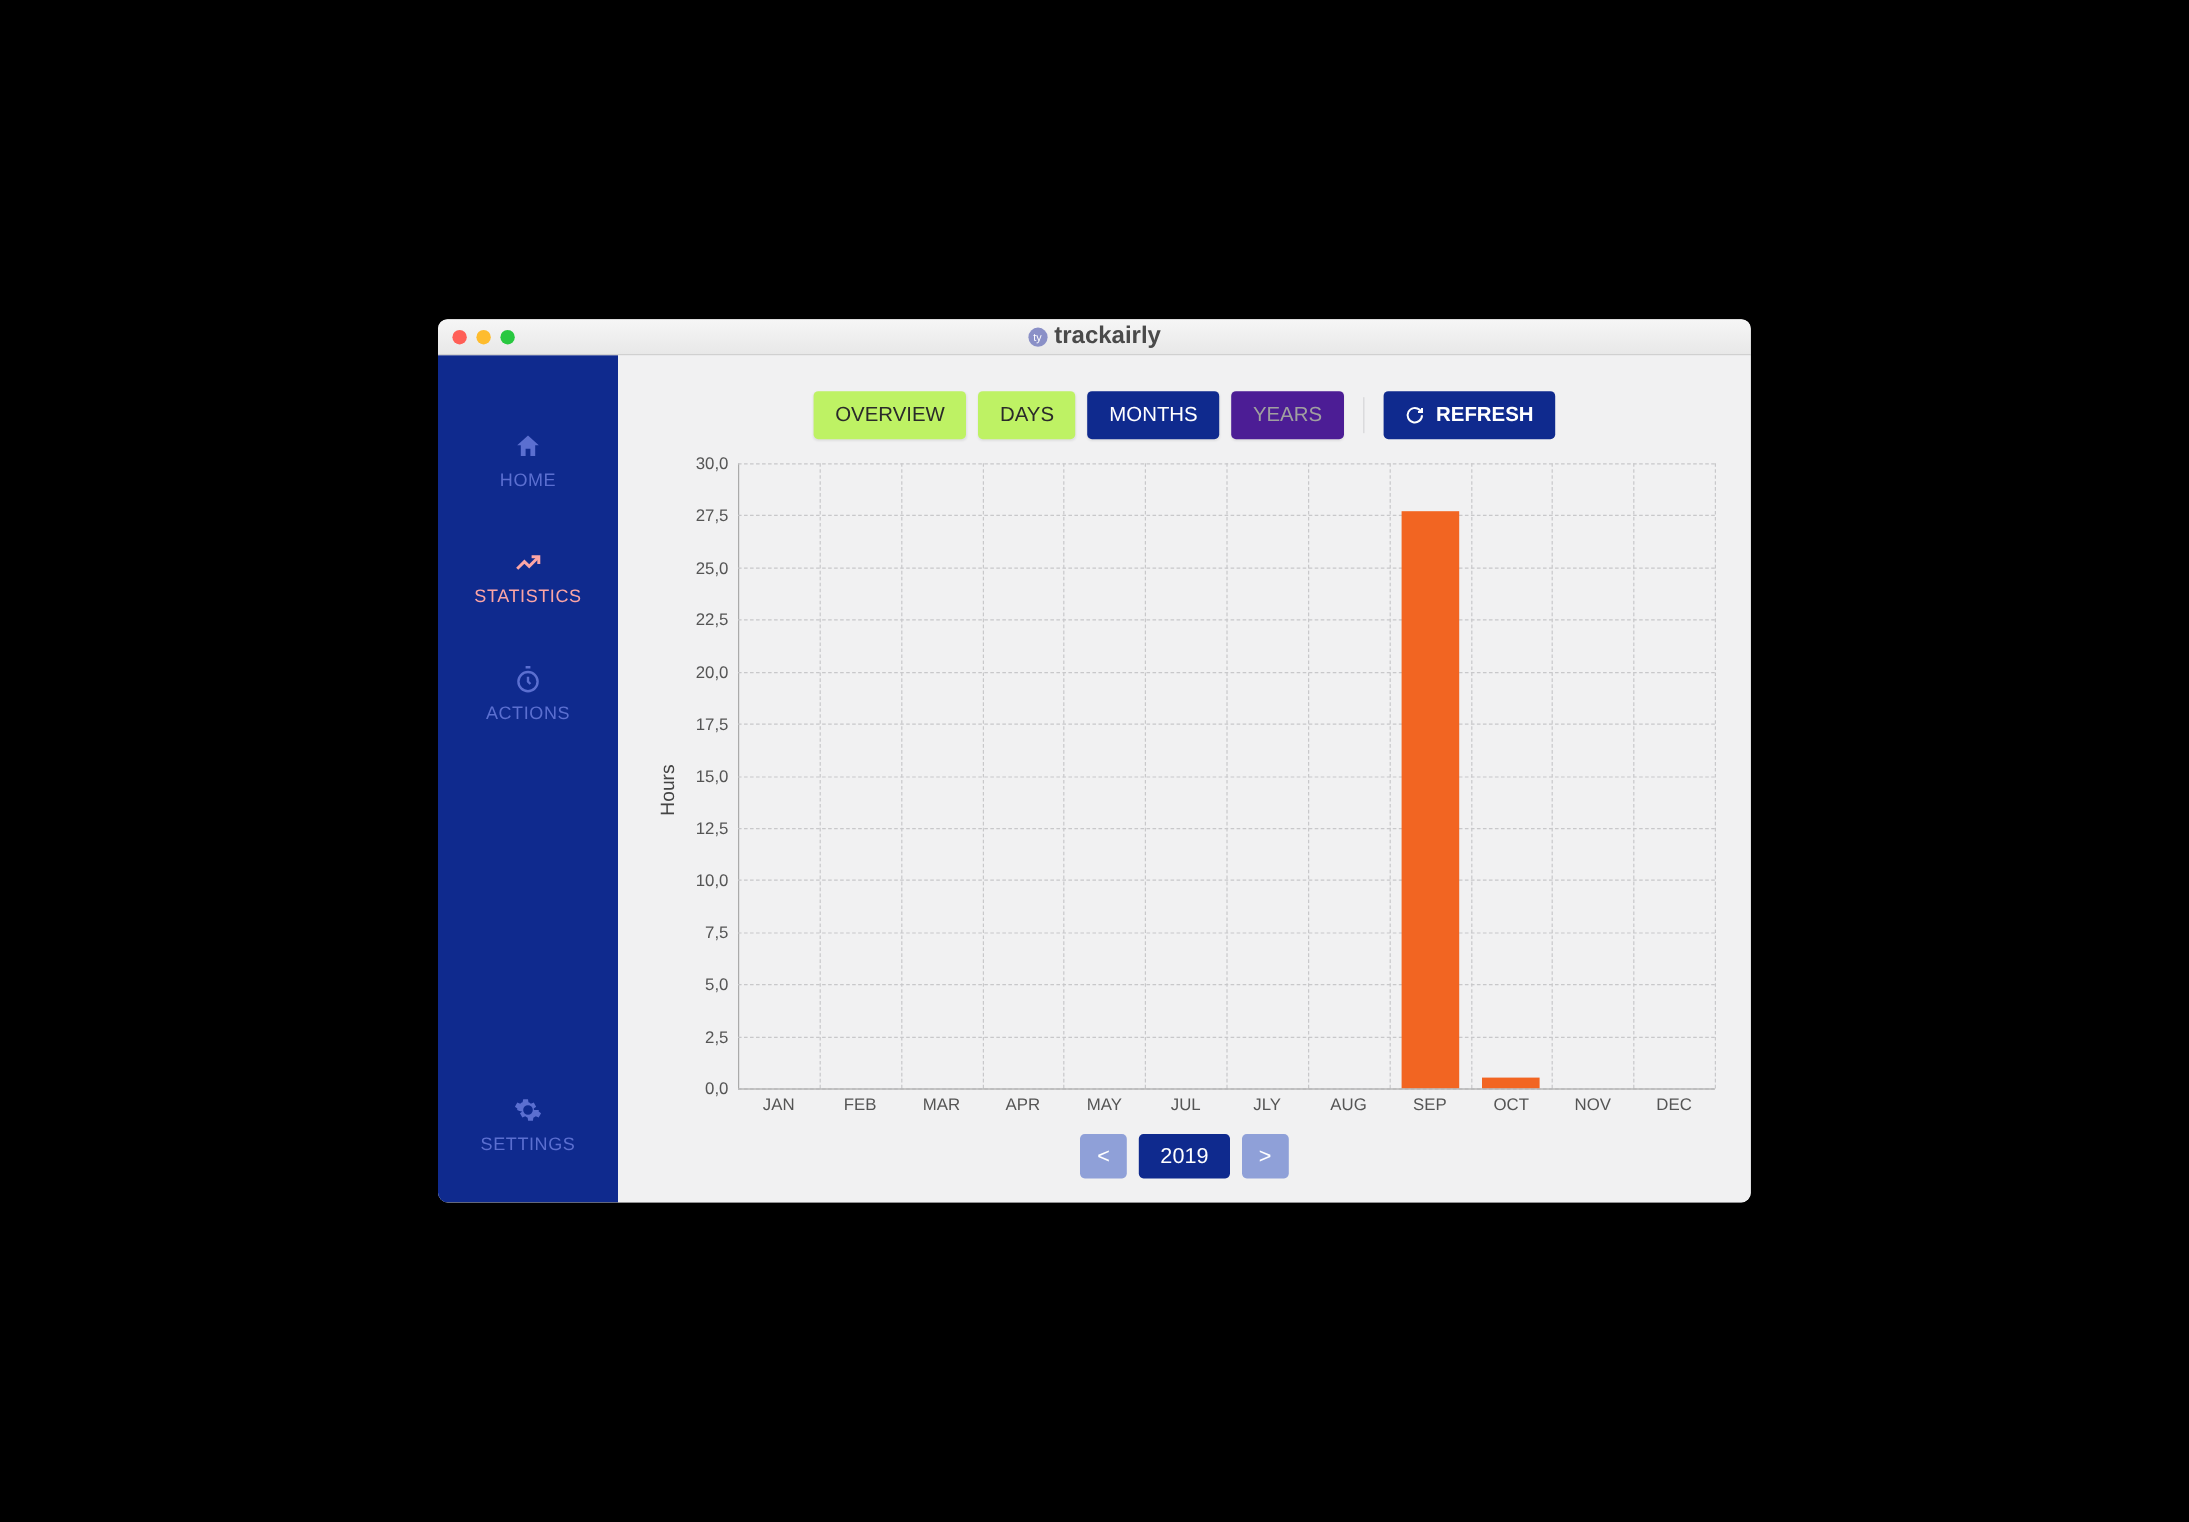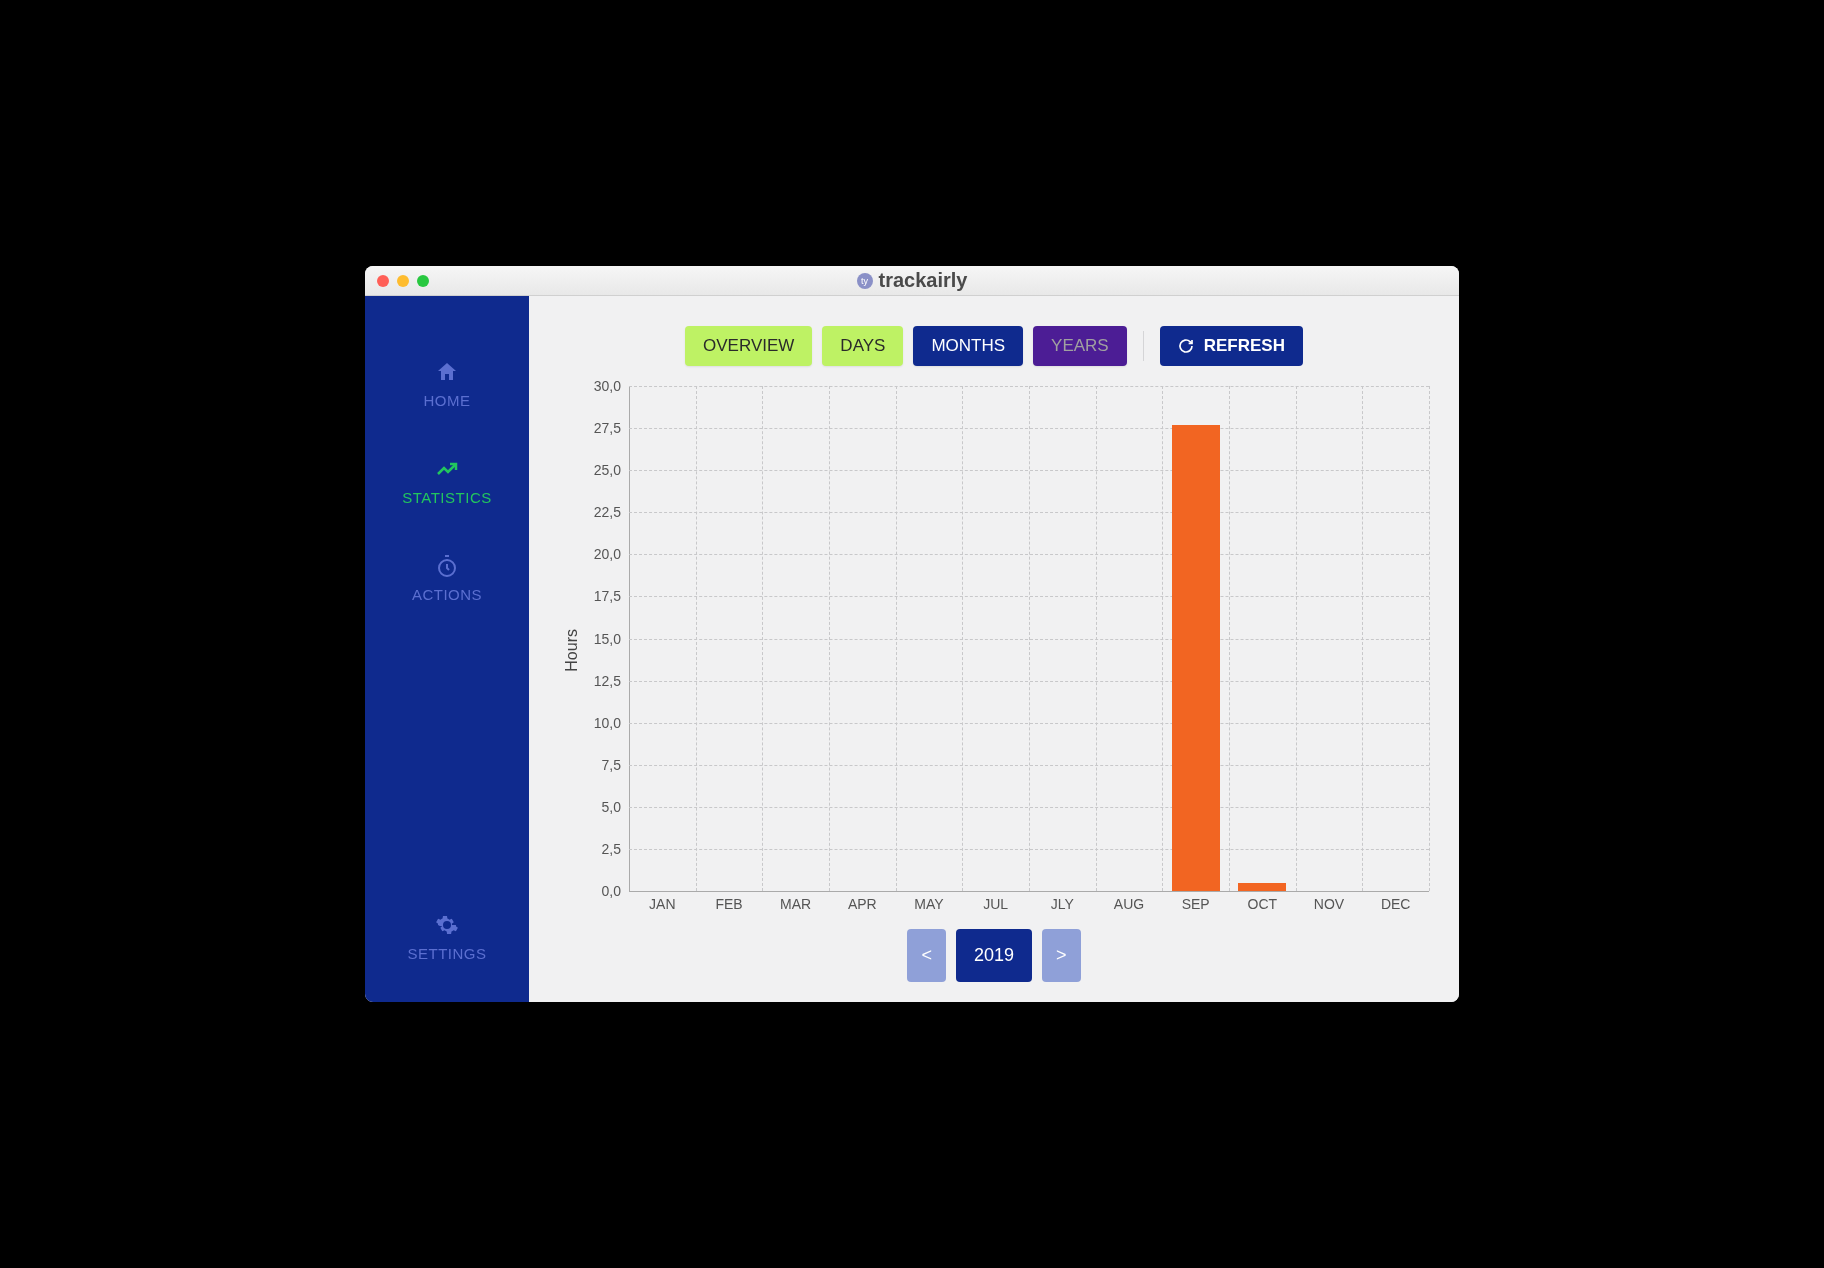--- a/index.html
+++ b/index.html
@@ -57,38 +57,38 @@
   display: inline-flex; align-items: center; justify-content: center;
   font-size: 9px; color: #fff;
 }
 .title-text { font-size: 20px; color: #4a4a4a; font-weight: bold; }
 
 .app-body {
   display: flex;
   height: calc(100% - 30px);
 }
 .sidebar {
-  width: 164px;
+  width: 150px;
   background: #0f2a8e;
   display: flex;
   flex-direction: column;
   padding-top: 40px;
 }
 .nav-item {
   display: flex;
   flex-direction: column;
   align-items: center;
   gap: 8px;
   padding: 24px 0;
   color: #5b6fd0;
   cursor: pointer;
   font-size: 15px;
   letter-spacing: 0.5px;
 }
-.nav-item.active { color: #22c55e; }
+.nav-item.active { color: #fca5a5; }
 .nav-icon { width: 24px; height: 24px; }
 .nav-spacer { flex: 1; }
 
 .main {
   flex: 1;
   background: #f1f1f2;
   padding: 30px 30px 20px 30px;
   display: flex;
   flex-direction: column;
 }
@@ -228,21 +228,21 @@
   font-weight: 500;
   cursor: pointer;
 }
 .yn-btn.arrow {
   background: #8fa0d8;
   color: #fff;
 }
 .yn-btn.year {
   background: #0f2a8e;
   color: #fff;
-  padding: 16px 18px;
+  padding: 3px 18px;
 }
 </style>
 </head>
 <body>
 
 <div class="window">
   <div class="titlebar">
     <div class="traffic-lights">
       <div class="traffic-light tl-red"></div>
       <div class="traffic-light tl-yellow"></div>

